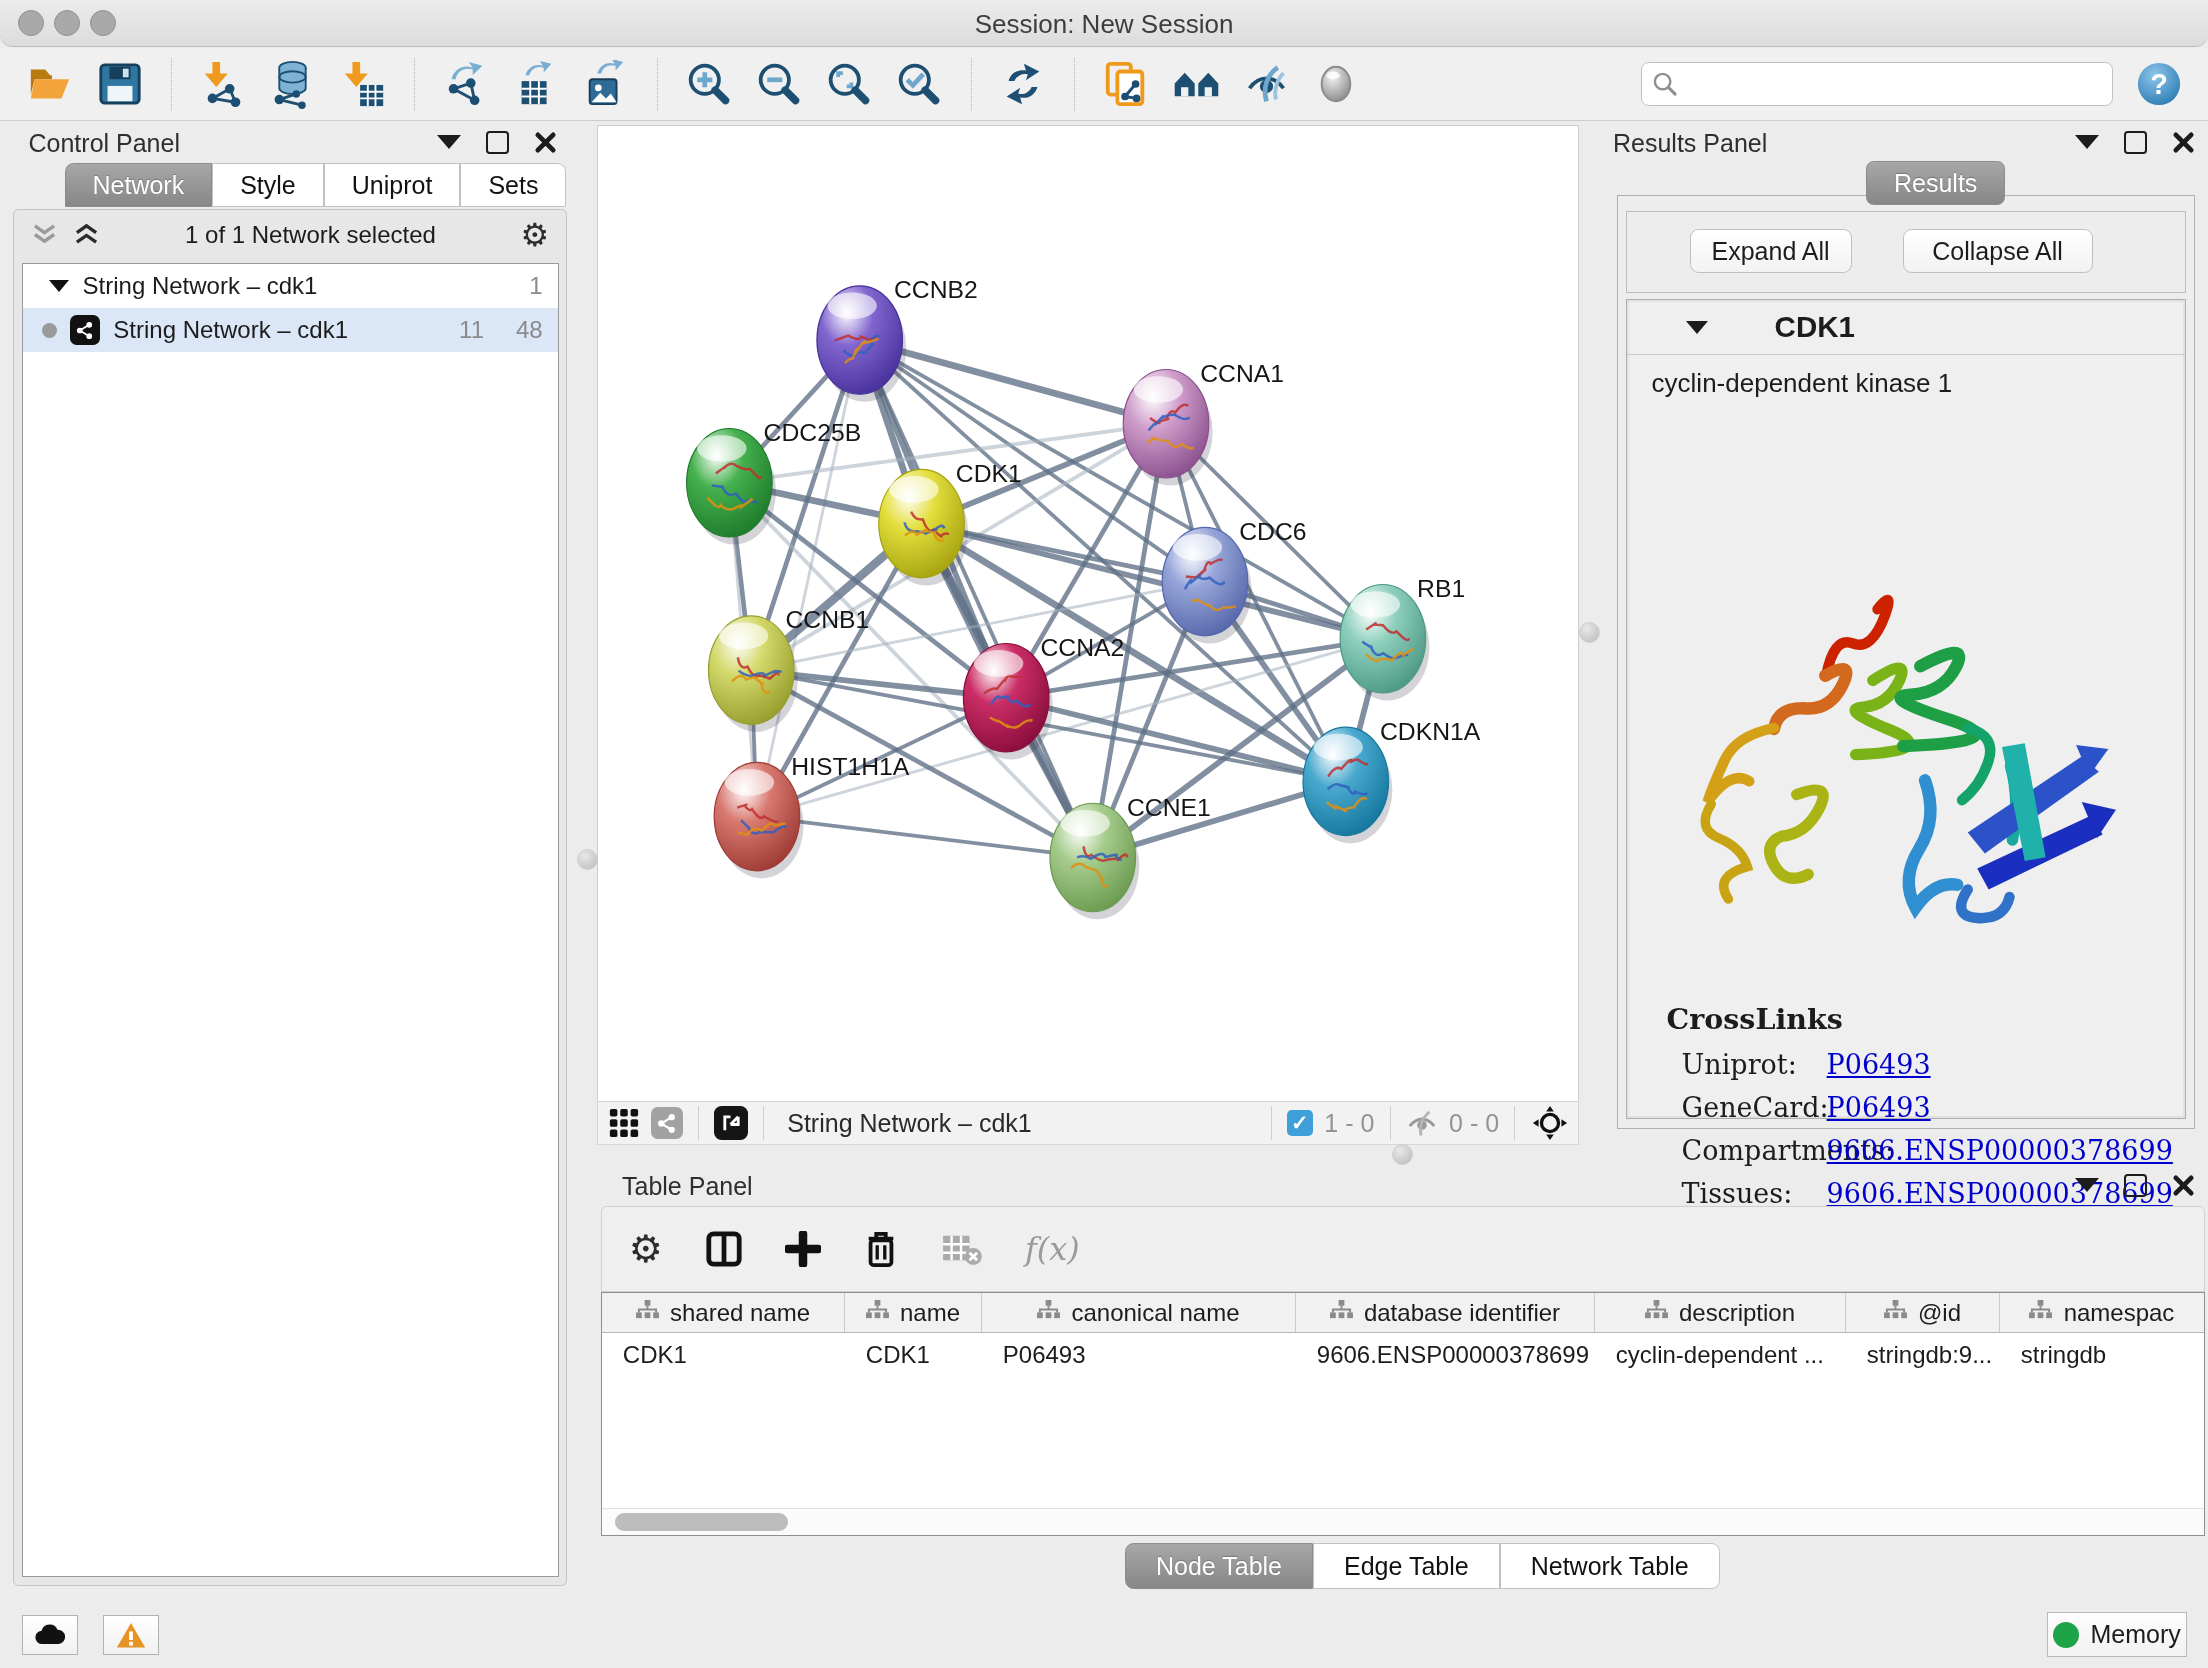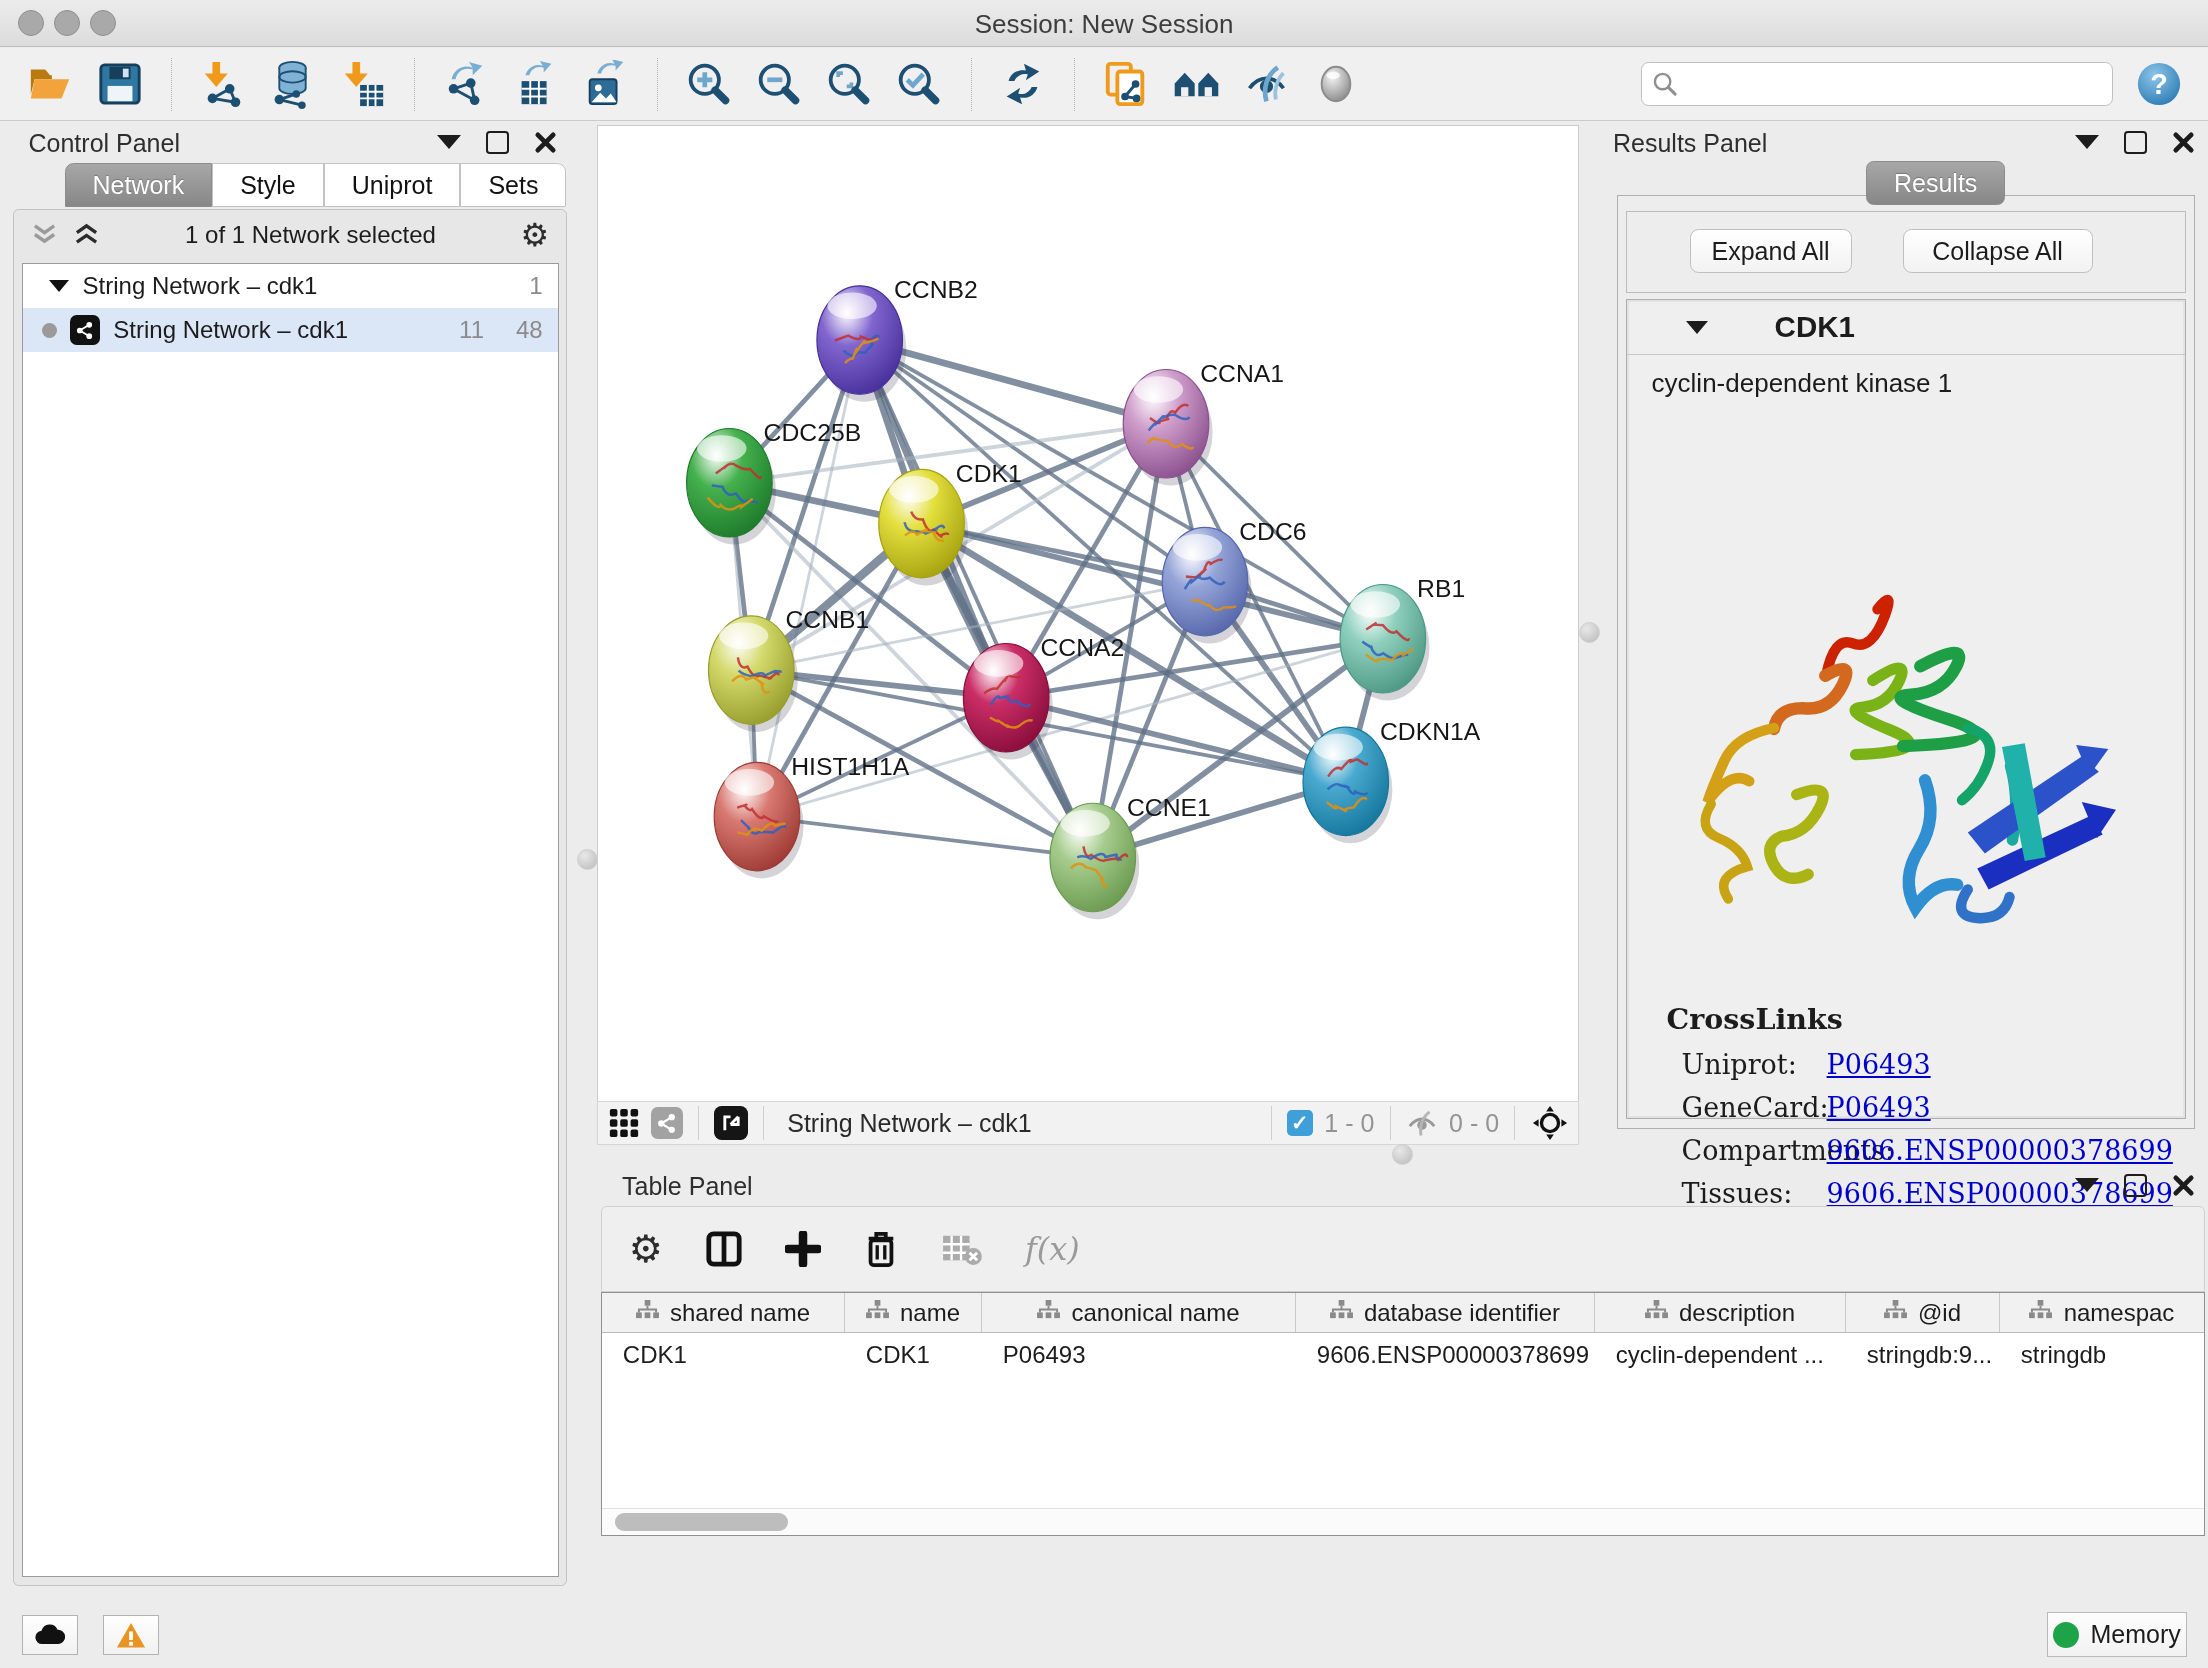--- a/index.html
+++ b/index.html
@@ -1,21 +1,21 @@
 <!DOCTYPE html>
 <html style="font-size:15px"><head>
 <meta charset="utf-8">
 <style>
   * { margin:0; padding:0; box-sizing:border-box; }
   html,body { width:2208px; height:1668px; overflow:hidden; background:#ececec;
     font-family:"Liberation Sans", sans-serif; color:#1c1c1c; }
 
   
   .titlebar { position:absolute; left:0; top:0; width:2208px; height:47px;
-    background:linear-gradient(#ececec,#dcdcdc); border-bottom:1px solid #bdbdbd; }
+    background:linear-gradient(#ececec,#dcdcdc); border-bottom:1px solid #bdbdbd;border-radius:13px; }
   .traffic { position:absolute; top:9.5px; width:26px; height:26px; border-radius:50%;
     background:#a9a9a9; border:1px solid #8f8f8f; }
   .win-title { position:absolute; top:8.6px; width:100%; text-align:center; font-size:26px;
     color:#3d3d3d; font-weight:500; }
 
   
   .toolbar { position:absolute; left:0; top:48px; width:2208px; height:73px;
     background:#f0f0f0; border-bottom:1px solid #cccccc; display:flex; align-items:center;
     padding:0 25px; gap:21px; }
   .tb-icon { width:49px; height:49px; display:flex; align-items:center; justify-content:center; flex:0 0 auto; }
@@ -822,20 +822,25 @@
           <div class="td-cell" style="width: 299px;">9606.ENSP00000378699</div>
           <div class="td-cell" style="width: 251px;">cyclin-dependent ...</div>
           <div class="td-cell" style="width: 154px;">stringdb:9...</div>
           <div class="td-cell" style="width: 205px;">stringdb</div>
         </div>
       </div>
     <div class="hscroll">
         <div class="hthumb"></div>
       </div>
   </div>
+  <div class="tp-tabs" id="tp-tabs">
+      <span class="tab sel">Node Table</span>
+      <span class="tab">Edge Table</span>
+      <span class="tab">Network Table</span>
+    </div>
 </div>
 
 <div class="status-btn" style="left:22px; width:56px;">
   <svg width="34" height="25" viewBox="0 0 36 26">
       <path d="M10 22a7 7 0 0 1-1-14 9 9 0 0 1 17-1 6.5 6.5 0 0 1 1 15z" fill="#111"></path>
     </svg>
 </div>
 <div class="status-btn" style="left:103px; width:56px;">
   <svg width="32" height="28.5" viewBox="0 0 34 30">
       <path d="M17 2l15 26H2z" fill="#e89425"></path>

